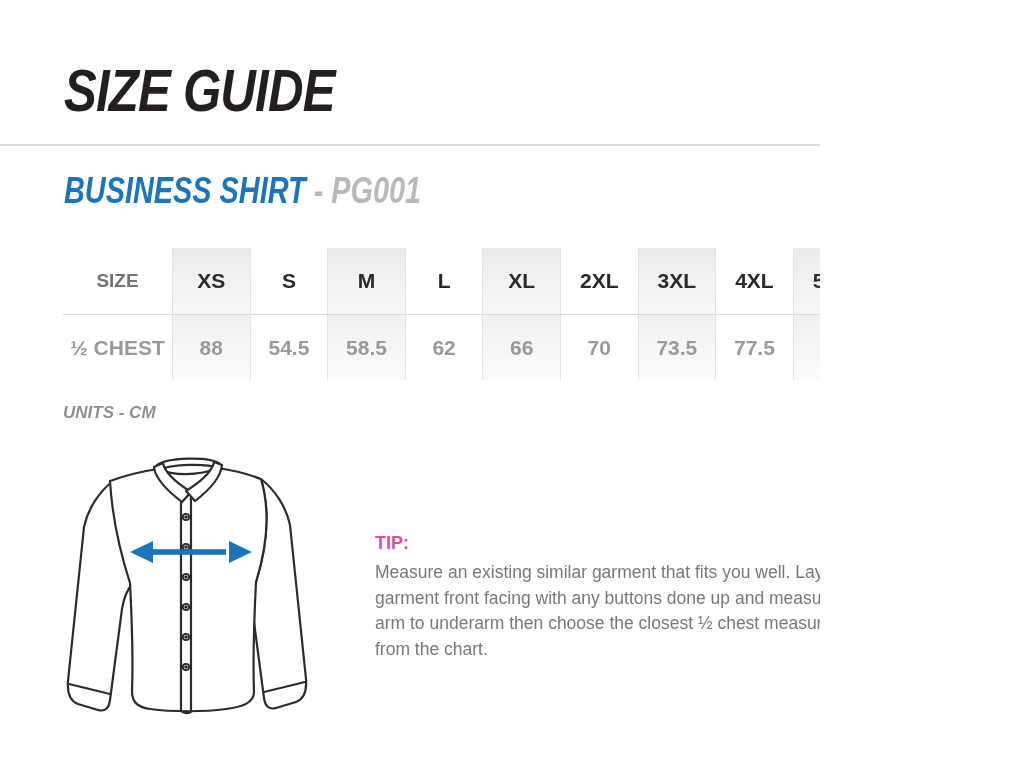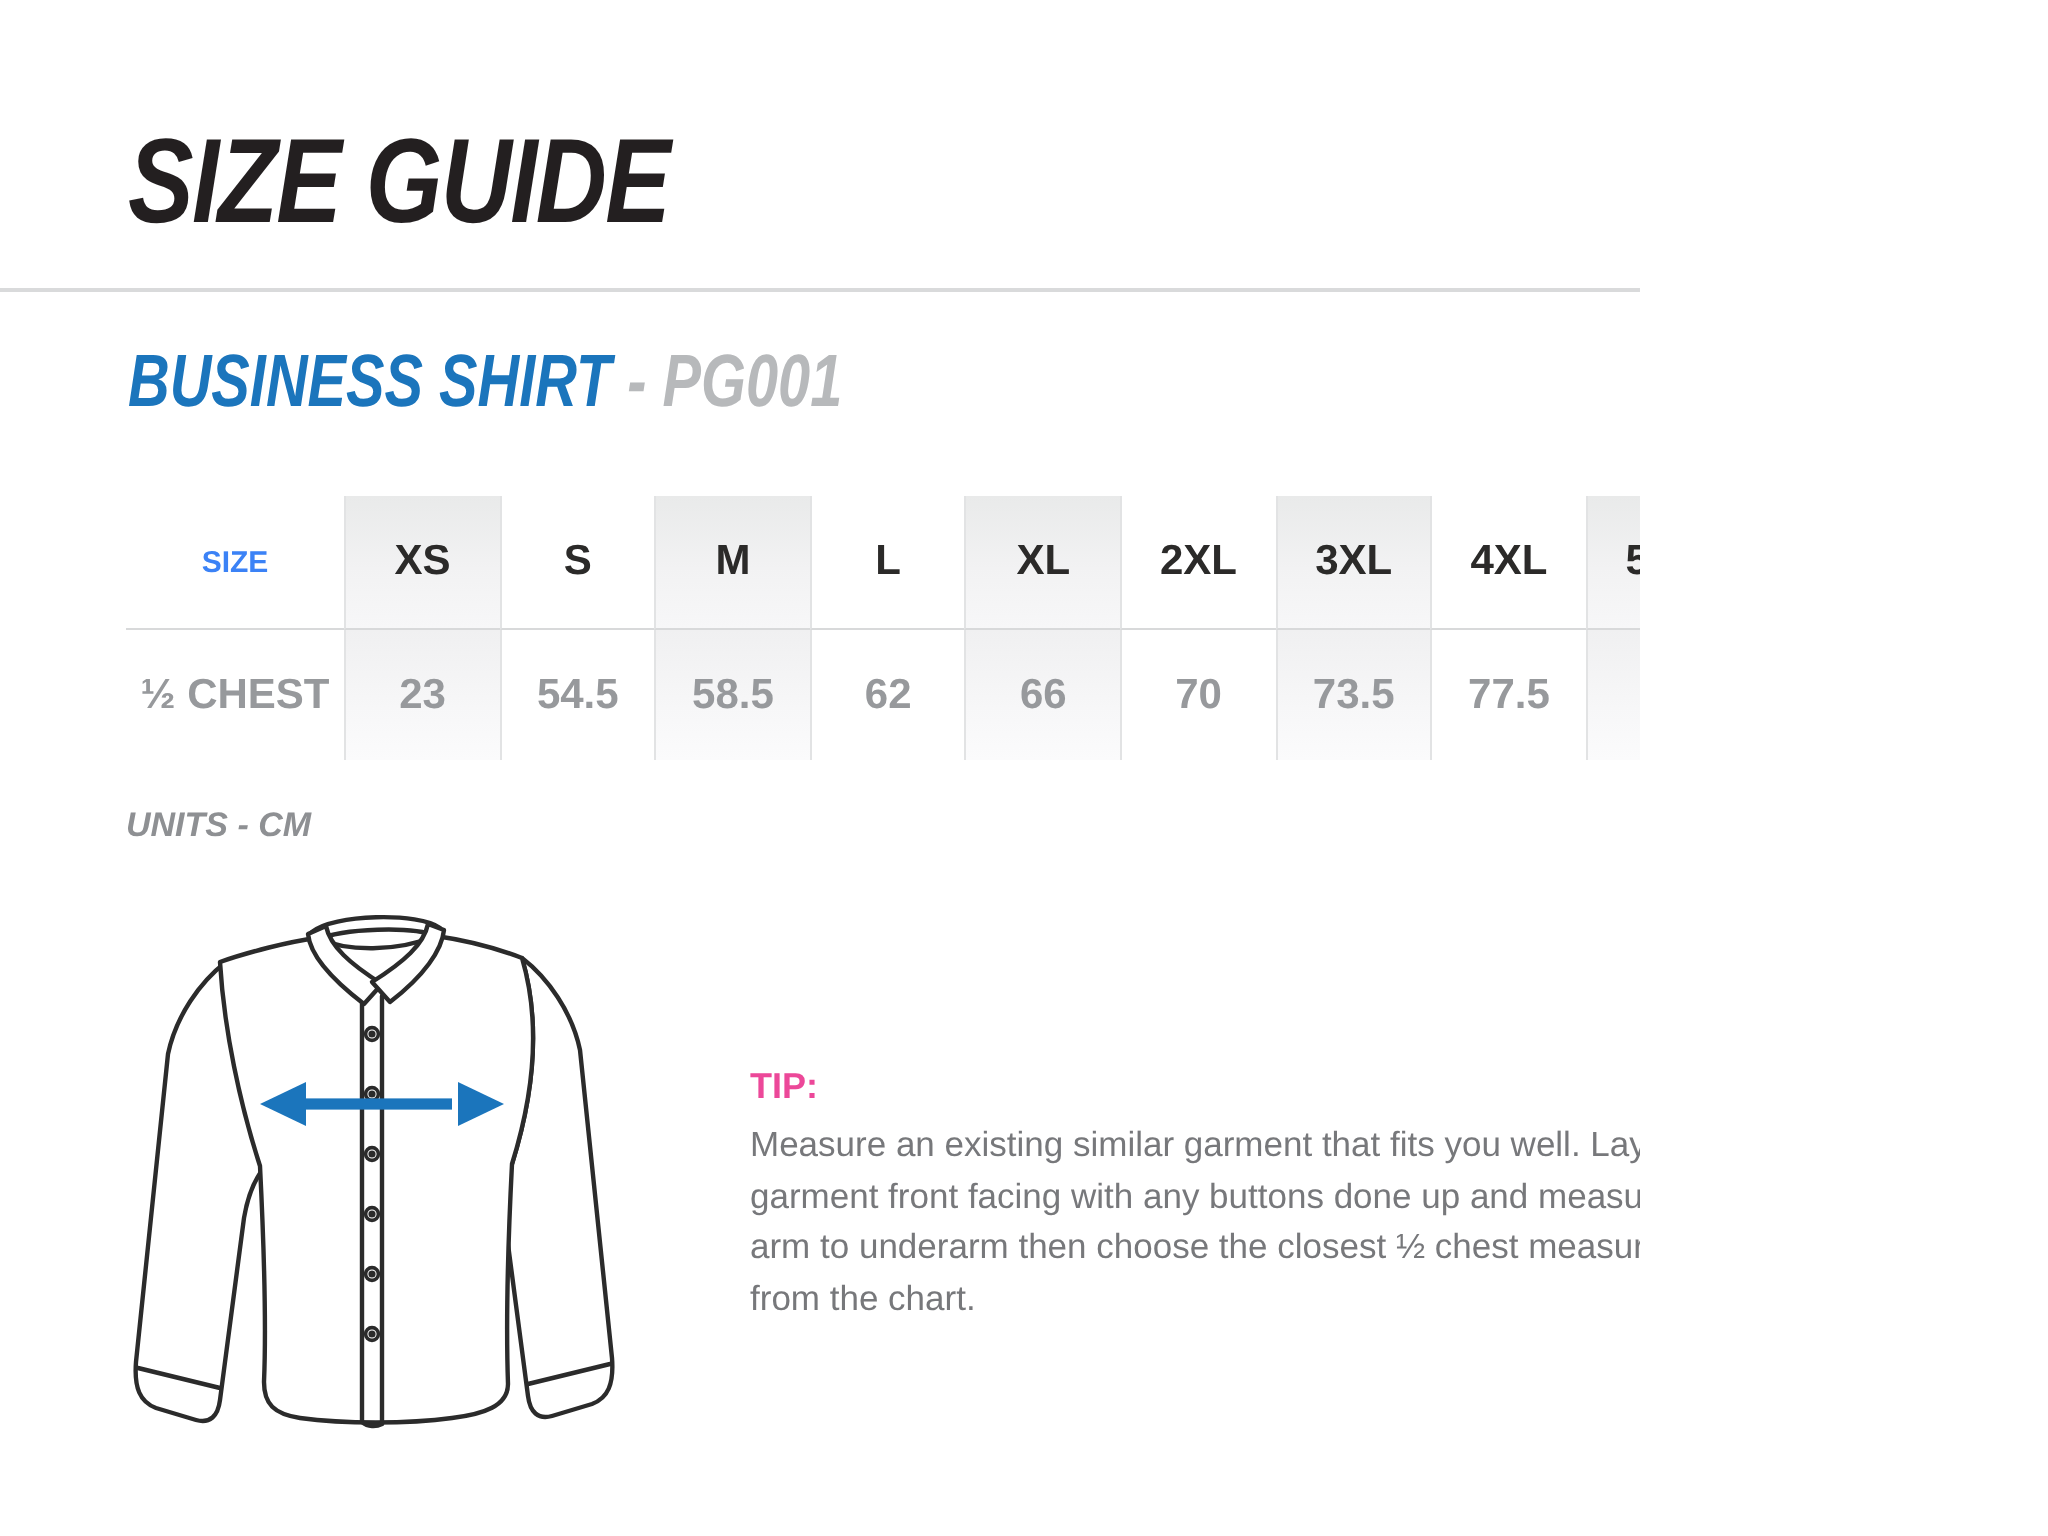--- a/index.html
+++ b/index.html
@@ -38,21 +38,21 @@
   }
   .size-table th, .size-table td {
     text-align:center; vertical-align:middle; overflow:hidden;
   }
   .size-table th { height:67px; border-bottom:1px solid #d8d9da; }
   .size-table td { height:65px; }
   .size-table th + th, .size-table td + td { border-left:1px solid #e2e3e4; }
   .head-cell {
     font-size:21px; font-weight:700; color:#2b2a29; letter-spacing:0px;
   }
-  .lbl-head { font-size:15px; font-weight:700; color:#3b82f6; }
+  .lbl-head { font-size:19px; font-weight:700; color:#737373; }
   .lbl-val, .val-cell { font-size:21px; font-weight:700; color:#97999c; }
   th.shade { background:linear-gradient(180deg,#e9eaea 0%,#f2f2f3 55%,#f7f7f8 100%); }
   td.shade { background:linear-gradient(180deg,#f0f0f1 0%,#f7f7f8 60%,#fbfbfc 100%); }
 
   .units-note {
     position:absolute; left:63px; top:403px; width:880px;
     text-align:left; font-size:17px; font-weight:700; font-style:italic;
     color:#8e9093;
   }
 
@@ -93,21 +93,21 @@
           <th class="head-cell">2XL</th>
           <th class="head-cell shade">3XL</th>
           <th class="head-cell">4XL</th>
           <th class="head-cell shade">5XL</th>
           <th class="head-cell">7XL</th>
         </tr>
     </thead>
     <tbody>
       <tr id="chest-row">
         <td class="lbl-val">½ CHEST</td>
-      <td class="val-cell shade">23</td>
+      <td class="val-cell shade">88</td>
           <td class="val-cell">54.5</td>
           <td class="val-cell shade">58.5</td>
           <td class="val-cell">62</td>
           <td class="val-cell shade">66</td>
           <td class="val-cell">70</td>
           <td class="val-cell shade">73.5</td>
           <td class="val-cell">77.5</td>
           <td class="val-cell shade">81</td>
           <td class="val-cell">89</td>
         </tr>

